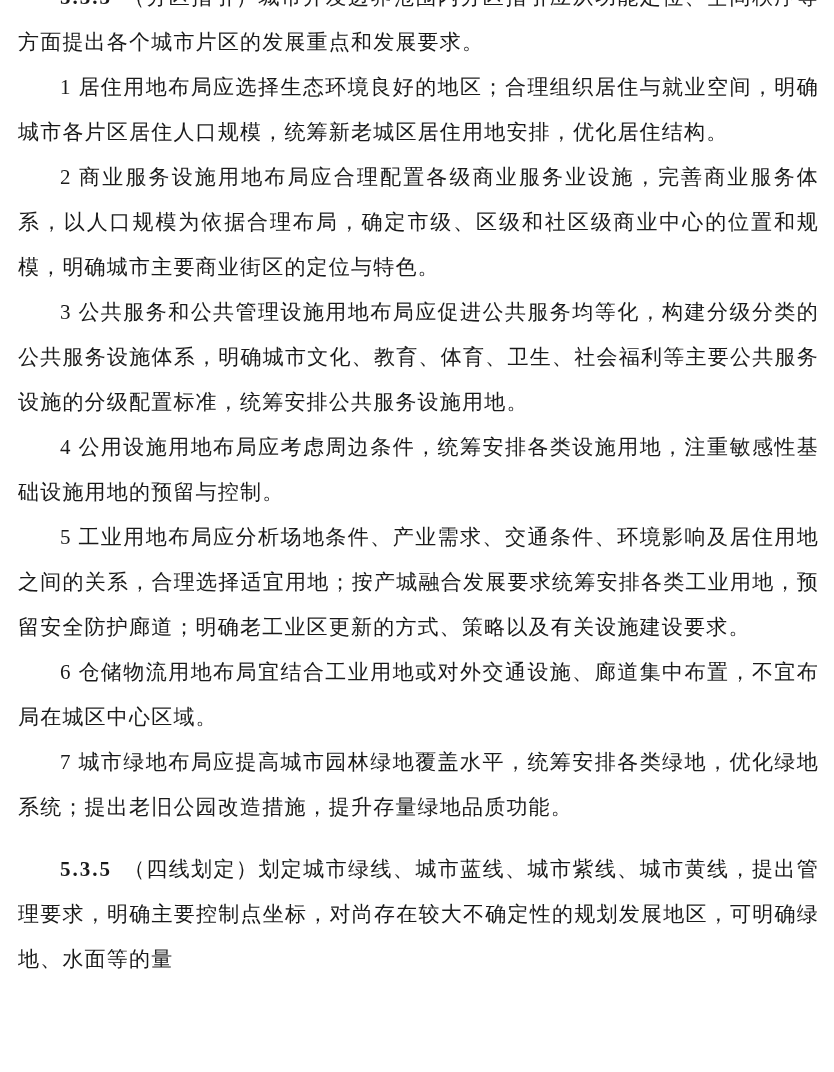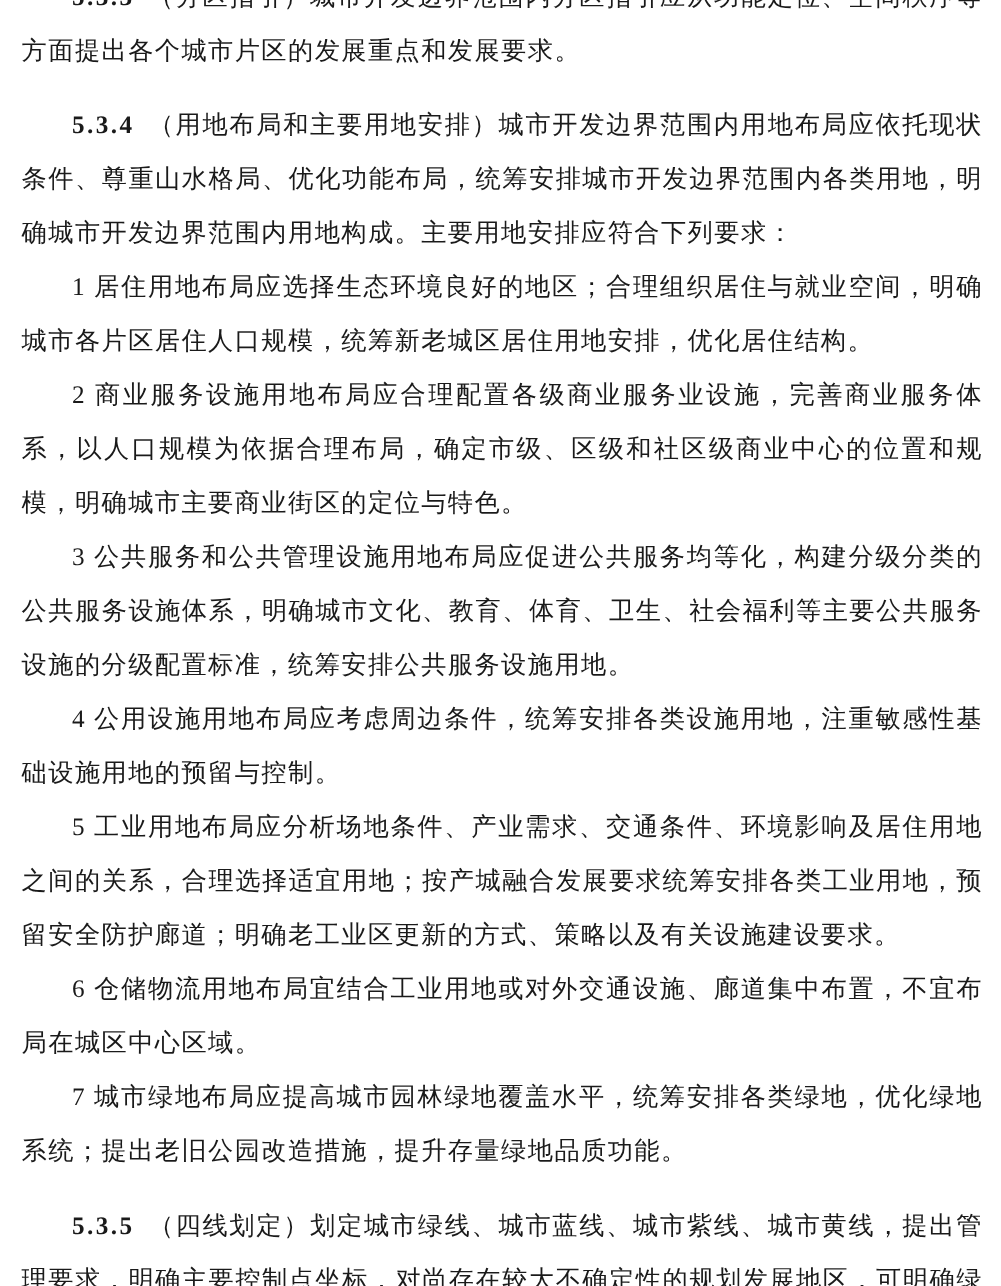--- a/index.html
+++ b/index.html
@@ -37,21 +37,20 @@
     padding-right: 0.55em;
     letter-spacing: 2px;
   }
 </style>
 </head>
 <body>
 
 <div class="sheet">
   <div id="paragraphs">
       <p class="para"><span class="num">5.3.3</span><span>（分区指引）城市开发边界范围内分区指引应从功能定位、空间秩序等方面提出各个城市片区的发展重点和发展要求。</span></p>
-      <p class="para gap"><span class="num">5.3.4</span><span>（用地布局和主要用地安排）城市开发边界范围内用地布局应依托现状条件、尊重山水格局、优化功能布局，统筹安排城市开发边界范围内各类用地，明确城市开发边界范围内用地构成。主要用地安排应符合下列要求：</span></p>
       <p class="para"><span>1 居住用地布局应选择生态环境良好的地区；合理组织居住与就业空间，明确城市各片区居住人口规模，统筹新老城区居住用地安排，优化居住结构。</span></p>
       <p class="para"><span>2 商业服务设施用地布局应合理配置各级商业服务业设施，完善商业服务体系，以人口规模为依据合理布局，确定市级、区级和社区级商业中心的位置和规模，明确城市主要商业街区的定位与特色。</span></p>
       <p class="para"><span>3 公共服务和公共管理设施用地布局应促进公共服务均等化，构建分级分类的公共服务设施体系，明确城市文化、教育、体育、卫生、社会福利等主要公共服务设施的分级配置标准，统筹安排公共服务设施用地。</span></p>
       <p class="para"><span>4 公用设施用地布局应考虑周边条件，统筹安排各类设施用地，注重敏感性基础设施用地的预留与控制。</span></p>
       <p class="para"><span>5 工业用地布局应分析场地条件、产业需求、交通条件、环境影响及居住用地之间的关系，合理选择适宜用地；按产城融合发展要求统筹安排各类工业用地，预留安全防护廊道；明确老工业区更新的方式、策略以及有关设施建设要求。</span></p>
       <p class="para"><span>6 仓储物流用地布局宜结合工业用地或对外交通设施、廊道集中布置，不宜布局在城区中心区域。</span></p>
       <p class="para"><span>7 城市绿地布局应提高城市园林绿地覆盖水平，统筹安排各类绿地，优化绿地系统；提出老旧公园改造措施，提升存量绿地品质功能。</span></p>
       <p class="para gap"><span class="num">5.3.5</span><span>（四线划定）划定城市绿线、城市蓝线、城市紫线、城市黄线，提出管理要求，明确主要控制点坐标，对尚存在较大不确定性的规划发展地区，可明确绿地、水面等的量</span></p>
     </div>
 </div>

